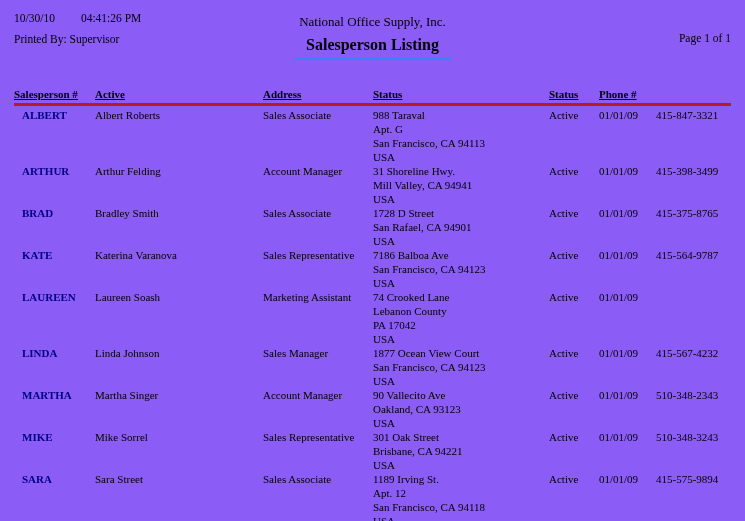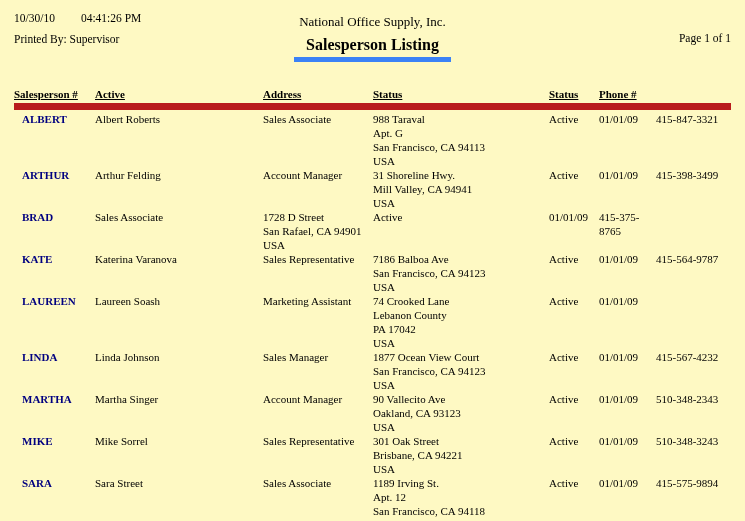--- a/index.html
+++ b/index.html
@@ -3,56 +3,56 @@
 <meta charset="utf-8">
 <style>
   * { margin: 0; padding: 0; box-sizing: border-box; }
   html, body { background: #ffffff; }
   body { font-family: "Liberation Serif", serif; color: #000; }
 
   .report {
     position: relative;
     width: 745px;
     height: 521px;
-    background: #fef9c3;
+    background: #8b5cf6;
     padding: 12px 14px 0 14px;
     overflow: hidden;
   }
 
   
   .page-header { position: relative; height: 62px; }
   .ph-left  { position: absolute; left: 0; top: 0; font-size: 11.5px; }
   .ph-right { position: absolute; right: 0; top: 20px; font-size: 11.5px; }
   .ph-center { text-align: center; width: 100%; }
 
   .datetime-line { display: flex; gap: 26px; }
   .printed-by { margin-top: 9px; font-size: 11.5px; }
 
   .company-name { font-size: 13px; font-weight: normal; padding-top: 2px; }
   .report-title {
     display: inline-block;
     margin-top: 6px;
     padding: 0 12px 3px 12px;
     font-size: 16px;
     font-weight: bold;
-    border-bottom: 5px solid #3b82f6;
+    border-bottom: 3px solid #3b82f6;
     text-align: center;
   }
 
   
   .grid {
     display: grid;
     grid-template-columns: 81px 168px 110px 176px 50px 57px 75px;
     align-items: start;
   }
 
   .col-headers {
     margin-top: 14px;
     padding-bottom: 3px;
-    border-bottom: 7px solid #b91c1c;
+    border-bottom: 3px solid #b91c1c;
     font-size: 11px;
     font-weight: bold;
   }
   .col-headers .col-label { text-decoration: underline; }
 
   .rows { padding-top: 2px; }
   .row { font-size: 11px; line-height: 14px; }
   .cell { padding-right: 6px; }
   .cell.id {
     font-weight: bold;
@@ -115,20 +115,21 @@
       <div class="cell address">31 Shoreline Hwy.
 Mill Valley, CA 94941
 USA</div>
       <div class="cell">Active</div>
       <div class="cell">01/01/09</div>
       <div class="cell">415-398-3499</div>
     </div>
 
     <div class="grid row">
       <div class="cell id">BRAD</div>
+      <div class="cell">Bradley Smith</div>
       <div class="cell">Sales Associate</div>
       <div class="cell address">1728 D Street
 San Rafael, CA 94901
 USA</div>
       <div class="cell">Active</div>
       <div class="cell">01/01/09</div>
       <div class="cell">415-375-8765</div>
     </div>
 
     <div class="grid row">

